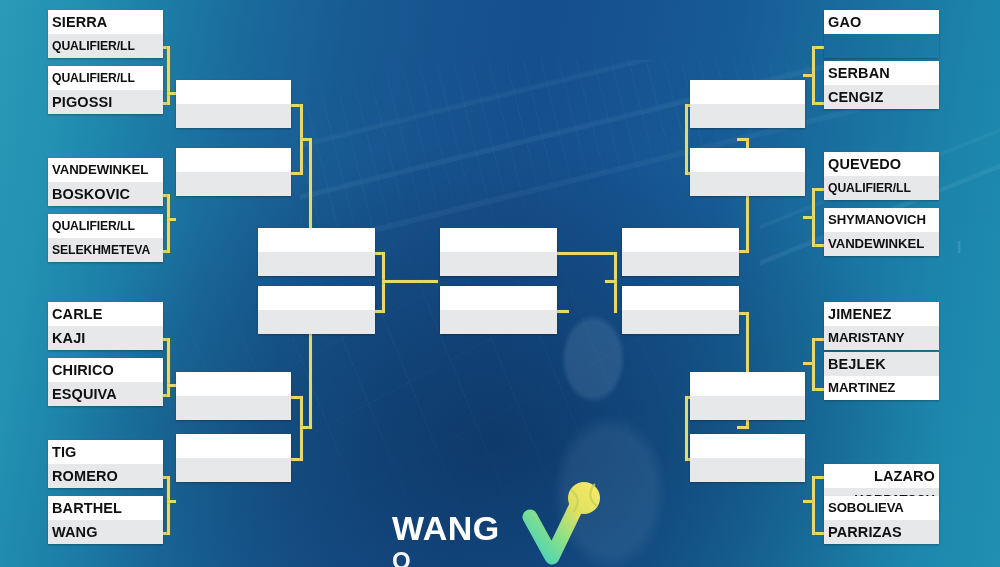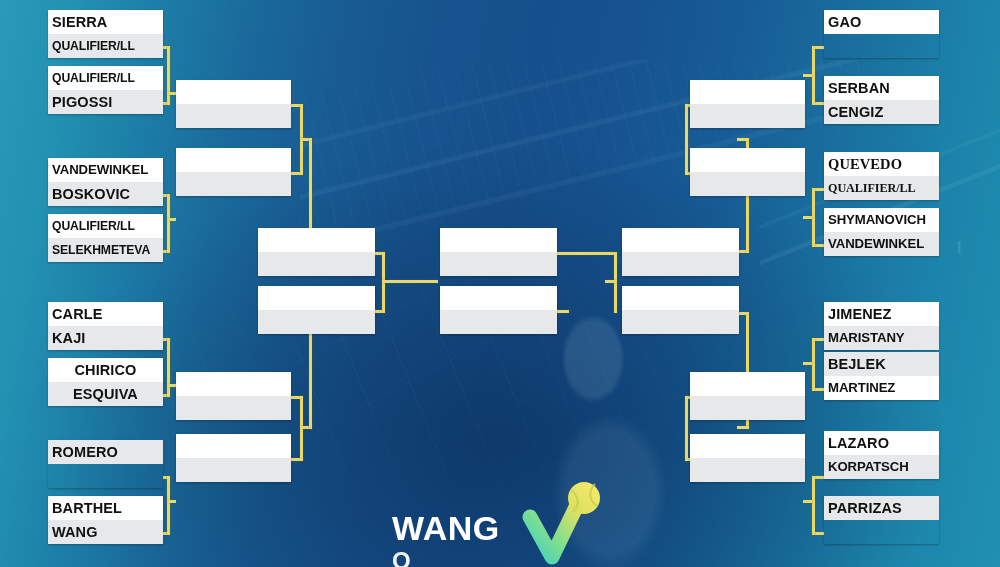--- a/index.html
+++ b/index.html
@@ -243,25 +243,26 @@
     <div class="slot bot">BOSKOVIC</div>
   </div>
   <div class="matchbox" style="left:48px; top:214px;">
     <div class="slot top long">QUALIFIER/LL</div>
     <div class="slot bot long">SELEKHMETEVA</div>
   </div>
   <div class="matchbox" style="left:48px; top:302px;">
     <div class="slot top">CARLE</div>
     <div class="slot bot">KAJI</div>
   </div>
-  <div class="matchbox" style="left:48px; top:358px;text-align:center;">
+  <div class="matchbox" style="left:48px; top:358px;">
     <div class="slot top">CHIRICO</div>
     <div class="slot bot">ESQUIVA</div>
   </div>
   <div class="matchbox" style="left:48px; top:440px;">
+    <div class="slot top">TIG</div>
     <div class="slot bot">ROMERO</div>
   </div>
   <div class="matchbox" style="left:48px; top:496px;">
     <div class="slot top">BARTHEL</div>
     <div class="slot bot">WANG</div>
   </div>
 
   <div class="emptybox" style="left:176px; top:80px;">
     <div class="half top"></div>
     <div class="half bot"></div>
@@ -319,45 +320,46 @@
     <div class="half bot"></div>
   </div>
   <div class="emptybox" style="left:690px; top:434px;">
     <div class="half top"></div>
     <div class="half bot"></div>
   </div>
 
   <div class="matchbox" style="left:824px; top:10px;">
     <div class="slot top">GAO</div>
   </div>
-  <div class="matchbox" style="left:824px; top:76px;">
+  <div class="matchbox" style="left:824px; top:61px;">
     <div class="slot top">SERBAN</div>
     <div class="slot bot">CENGIZ</div>
   </div>
-  <div class="matchbox" style="left:824px; top:152px;font-family:Liberation Serif, serif;">
+  <div class="matchbox" style="left:824px; top:152px;">
     <div class="slot top">QUEVEDO</div>
     <div class="slot bot long">QUALIFIER/LL</div>
   </div>
   <div class="matchbox" style="left:824px; top:208px;">
     <div class="slot top mlong">SHYMANOVICH</div>
     <div class="slot bot mlong">VANDEWINKEL</div>
   </div>
   <div class="matchbox" style="left:824px; top:302px;">
     <div class="slot top">JIMENEZ</div>
     <div class="slot bot mlong">MARISTANY</div>
   </div>
   <div class="matchbox" style="left:824px; top:352px;">
     <div class="slot bot">BEJLEK</div>
     <div class="slot top mlong">MARTINEZ</div>
   </div>
-  <div class="matchbox" style="left:824px; top:431px;">
+  <div class="matchbox" style="left:824px; top:464px;text-align:right;">
     <div class="slot top">LAZARO</div>
     <div class="slot bot mlong">KORPATSCH</div>
   </div>
   <div class="matchbox" style="left:824px; top:496px;">
+    <div class="slot top mlong">SOBOLIEVA</div>
     <div class="slot bot">PARRIZAS</div>
   </div>
 
   <div id="logo">
     <div id="logo-text">WANG</div>
     <div id="logo-sub">O</div>
     <svg id="logo-mark" viewBox="0 0 92 86">
       <defs>
         <linearGradient id="gv" x1="0" y1="1" x2="1" y2="0">
           <stop offset="0%" stop-color="#3fd0c0"></stop>

